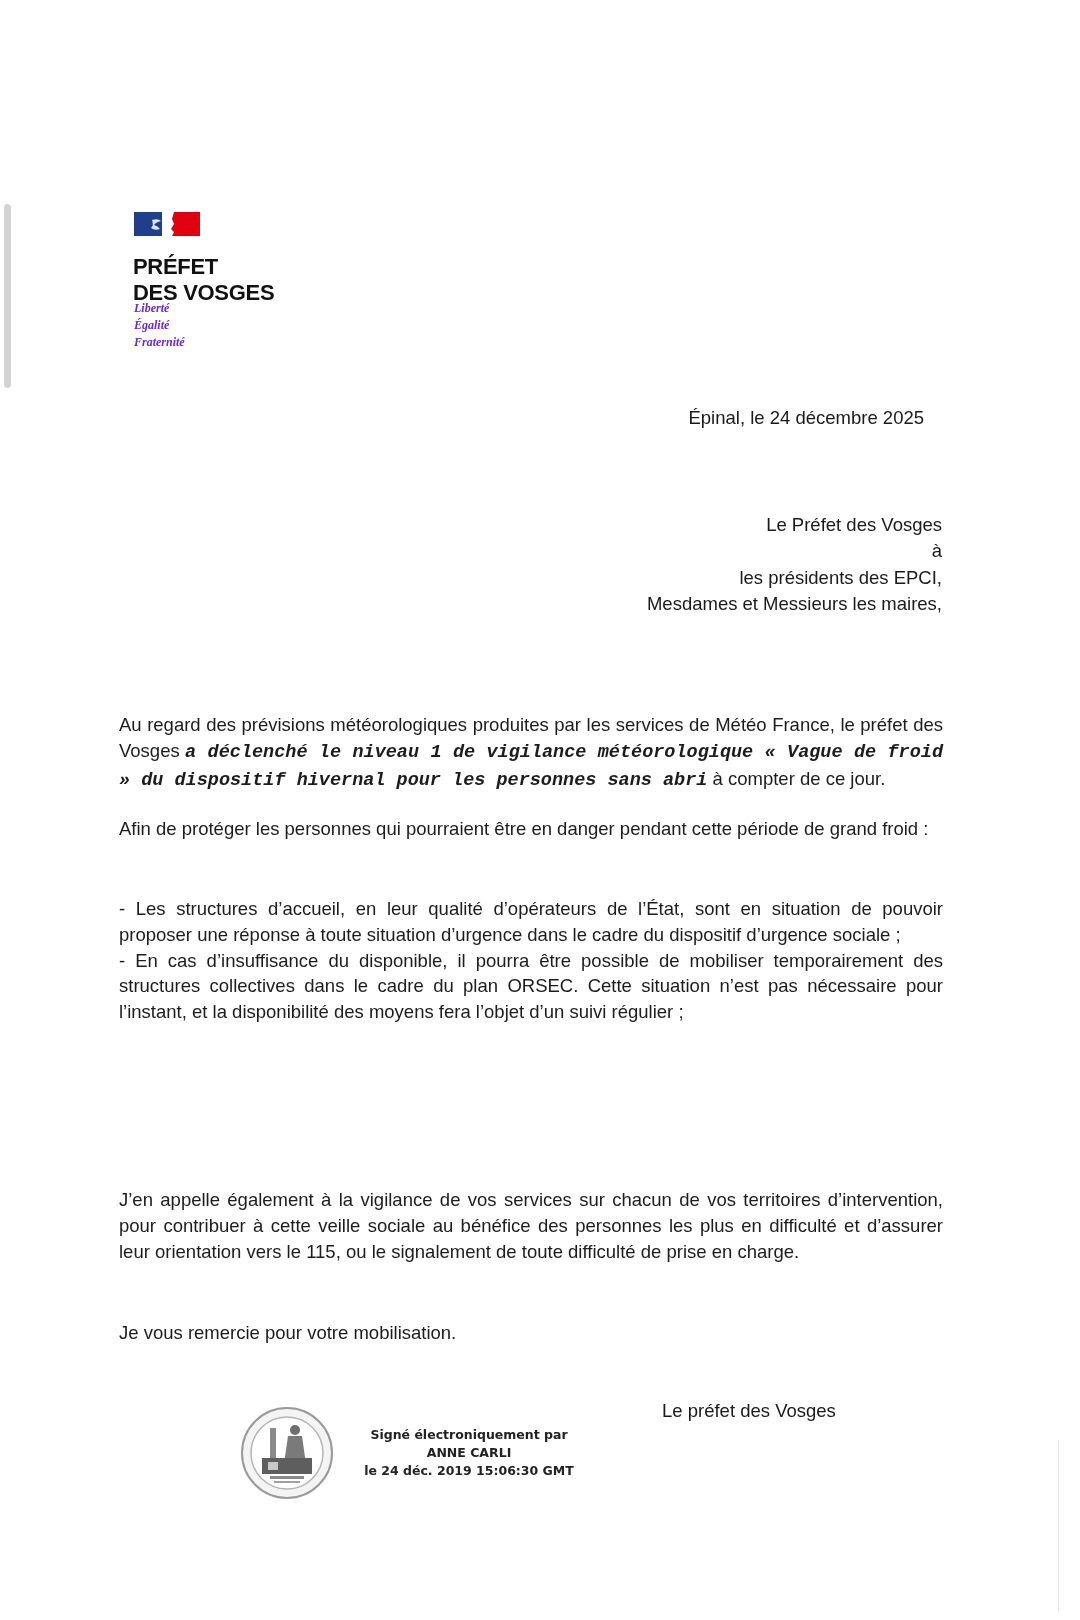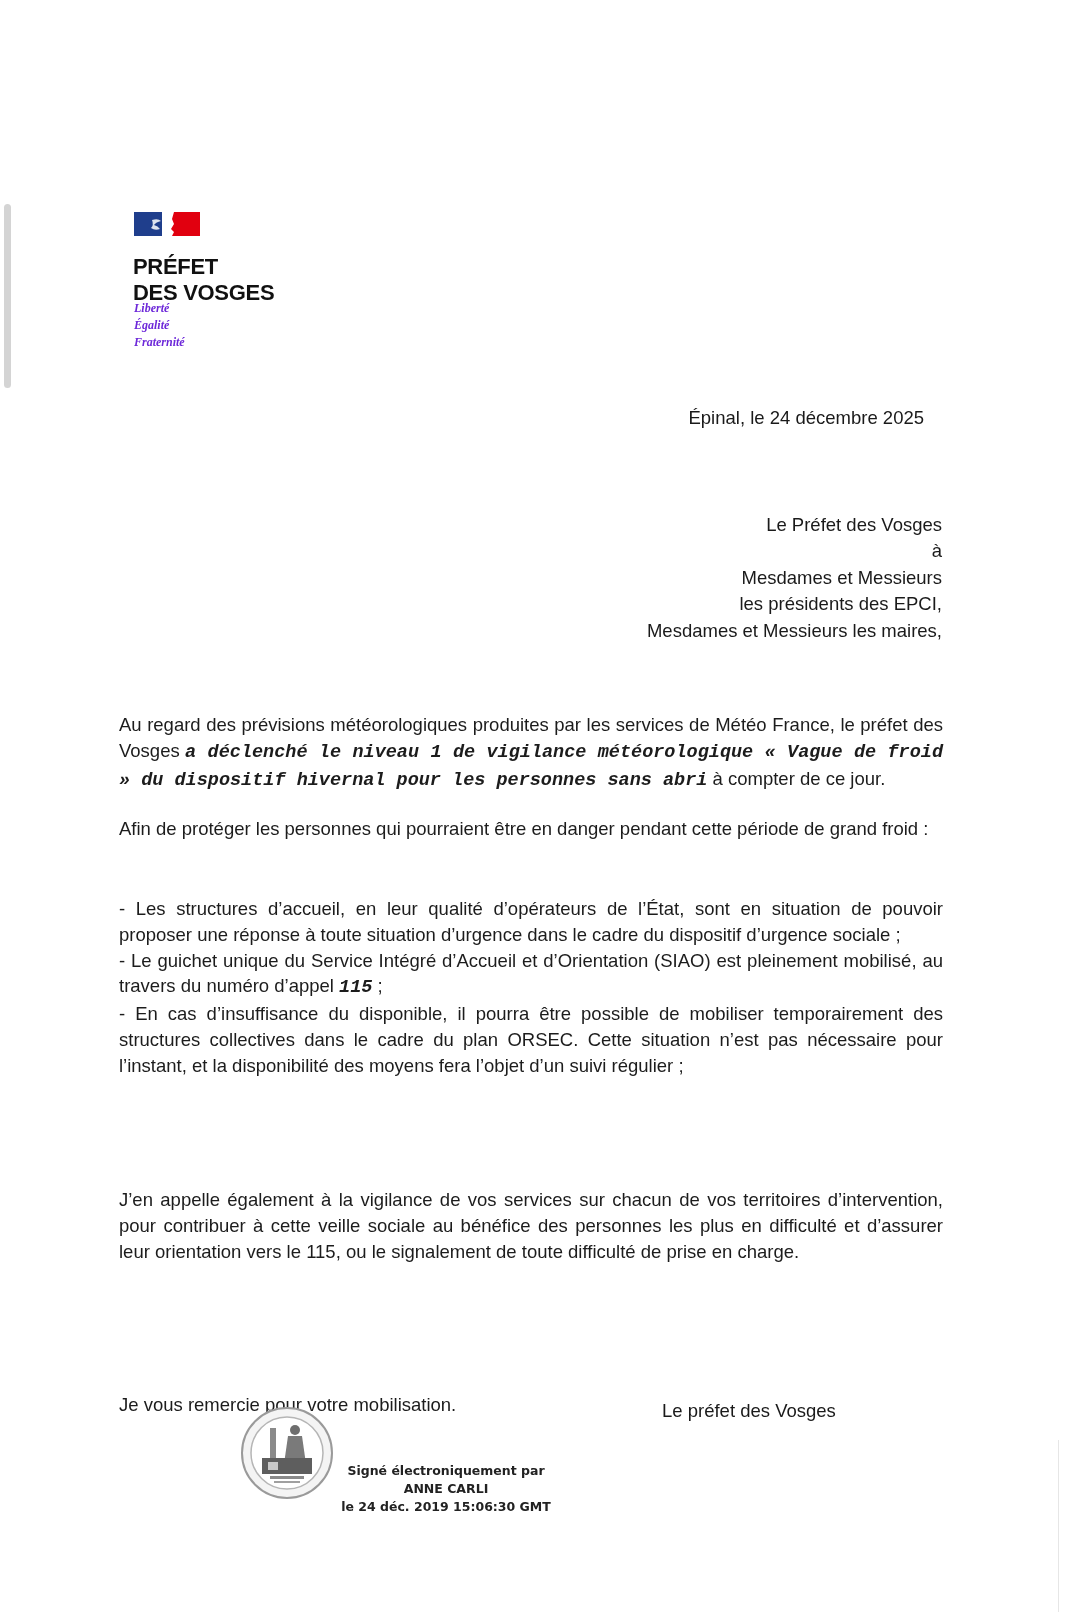--- a/index.html
+++ b/index.html
@@ -31,27 +31,27 @@
 
   .body-text {
     left: 119px; width: 824px; font-size: 18.5px; line-height: 25.8px; text-align: justify; color: #1c1c1c;
   }
   .body-text p { margin: 0; }
   .body-text .bi { font-weight: bold; font-style: italic; font-family: Liberation Mono, monospace; }
   .para1 { top: 712px; }
   .para2 { top: 816px; }
   .list { top: 896px; }
   .para3 { top: 1187px; }
-  .para4 { top: 1392px; }
+  .para4 { top: 1320px; }
   .closing { left: 662px; top: 1399px; font-size: 18.5px; line-height: 24px; }
 
   .seal { left: 240px; top: 1406px; width: 94px; height: 94px; }
   .sig-text {
-    left: 335px; width: 222px; top: 1426px; text-align: center;
-    font-family: "DejaVu Sans", sans-serif; font-weight: bold; font-size: 12.5px; line-height: 18px; color: #222; margin-top: 36px;
+    left: 358px; width: 222px; top: 1426px; text-align: center;
+    font-family: "DejaVu Sans", sans-serif; font-weight: bold; font-size: 12.5px; line-height: 18px; color: #222;
   }
 </style>
 </head>
 <body>
 
 <div class="abs scrollbar"></div>
 <div class="abs scanline"></div>
 
 <div class="abs flag">
   <svg width="66" height="24" viewBox="0 0 66 24">
@@ -69,36 +69,34 @@
   <div>Liberté</div>
   <div>Égalité</div>
   <div>Fraternité</div>
 </div>
 
 <div class="abs date">Épinal, le 24 décembre 2025</div>
 
 <div class="abs address">
   <div>Le Préfet des Vosges</div>
   <div>à</div>
-  <div>Mesdames et Messieurs</div>
   <div>les présidents des EPCI,</div>
   <div>Mesdames et Messieurs les maires,</div>
 </div>
 
 <div class="abs body-text para1">
   <p><span>Au regard des prévisions météorologiques produites par les services de Météo France, le préfet des Vosges </span><span class="bi">a déclenché le niveau 1 de vigilance météorologique « Vague de froid » du dispositif hivernal pour les personnes sans abri</span><span> à compter de ce jour.</span></p>
 </div>
 
 <div class="abs body-text para2">
   <p>Afin de protéger les personnes qui pourraient être en danger pendant cette période de grand froid :</p>
 </div>
 
 <div class="abs body-text list">
   <p>- Les structures d’accueil, en leur qualité d’opérateurs de l’État, sont en situation de pouvoir proposer une réponse à toute situation d’urgence  dans le cadre du dispositif d’urgence sociale ;</p>
-  <p><span>- Le guichet unique du Service Intégré d’Accueil et d’Orientation (SIAO) est pleinement mobilisé, au travers du numéro d’appel </span><span class="bi">115</span><span> ;</span></p>
   <p>- En cas d’insuffisance du disponible, il pourra être possible de mobiliser temporairement des structures collectives dans le cadre du plan ORSEC. Cette situation n’est pas nécessaire pour l’instant, et la disponibilité des moyens fera l’objet d’un suivi régulier ;</p>
 </div>
 
 <div class="abs body-text para3">
   <p>J’en appelle également à la vigilance de vos services sur chacun de vos territoires d’intervention, pour contribuer à cette veille sociale au bénéfice des personnes les plus en difficulté et d’assurer leur orientation vers le 115, ou le signalement de toute difficulté de prise en charge.</p>
 </div>
 
 <div class="abs body-text para4">
   <p>Je vous remercie pour votre mobilisation.</p>
 </div>

